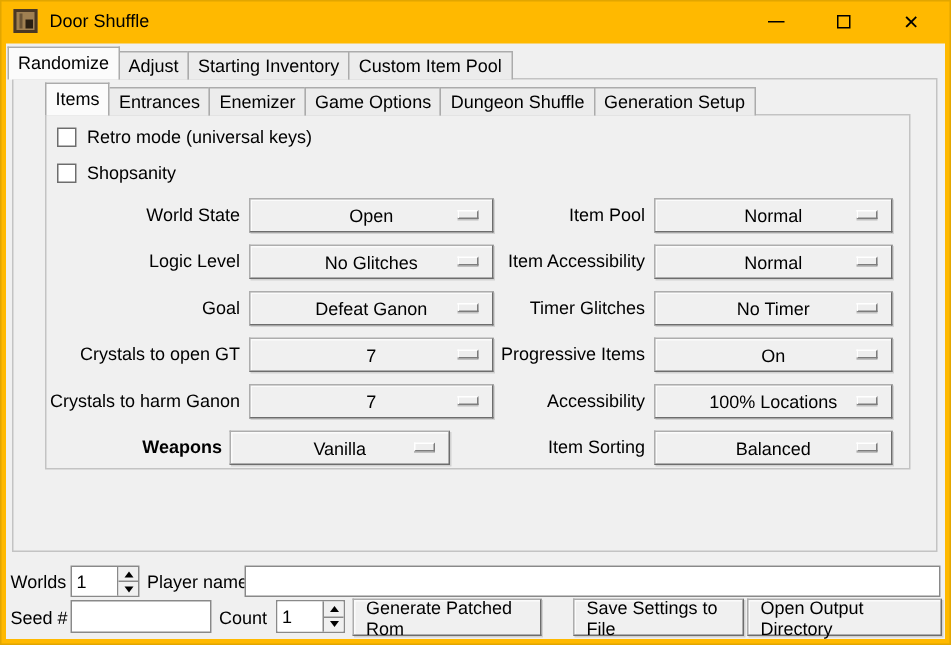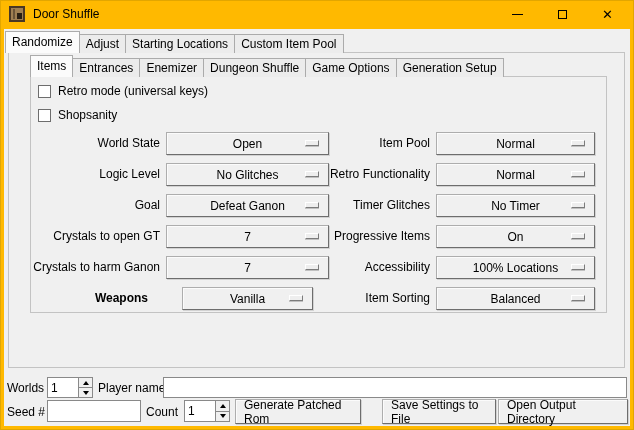--- a/index.html
+++ b/index.html
@@ -97,32 +97,32 @@
           <div class="glyph-close">✕</div>
         </div>
     </div>
   </div>
 
   <div class="body-area"></div>
 
   <div class="tabbar main-tabs">
     <div class="tab active">Randomize</div>
     <div class="tab">Adjust</div>
-    <div class="tab">Starting Locations</div>
+    <div class="tab">Starting Inventory</div>
     <div class="tab">Custom Item Pool</div>
   </div>
 
   <div class="outer-pane"></div>
 
   <div class="tabbar sub-tabs">
     <div class="tab active">Items</div>
     <div class="tab">Entrances</div>
     <div class="tab">Enemizer</div>
+    <div class="tab">Game Options</div>
     <div class="tab">Dungeon Shuffle</div>
-    <div class="tab">Game Options</div>
     <div class="tab">Generation Setup</div>
   </div>
 
   <div class="inner-pane"></div>
 
   <div class="checkrow" style="top:84px;">
     <div class="checkbox"></div>
     <div class="checklabel">Retro mode (universal keys)</div>
   </div>
   <div class="checkrow" style="top:108px;">
@@ -154,32 +154,32 @@
     <span class="dd-ind"></span>
   </div>
 
   <div class="opt-label" style="left:20px; top:260px; width:140px;">Crystals to harm Ganon</div>
   <div class="dropdown" style="left:166px; top:256px; width:163px;">
     <span>7</span>
     <span class="dd-ind"></span>
   </div>
 
   <div class="opt-label" style="left:8px; top:291px; width:140px;font-weight:bold;">Weapons</div>
-  <div class="dropdown" style="left:182px; top:287px; width:131px;text-align:center;">
+  <div class="dropdown" style="left:153px; top:287px; width:147px;text-align:center;">
     <span>Vanilla</span>
     <span class="dd-ind"></span>
   </div>
 
   <div class="opt-label" style="left:320px; top:136px; width:110px;">Item Pool</div>
   <div class="dropdown" style="left:436px; top:132px; width:159px;">
     <span>Normal</span>
     <span class="dd-ind"></span>
   </div>
 
-  <div class="opt-label" style="left:320px; top:167px; width:110px;">Retro Functionality</div>
+  <div class="opt-label" style="left:320px; top:167px; width:110px;">Item Accessibility</div>
   <div class="dropdown" style="left:436px; top:163px; width:159px;">
     <span>Normal</span>
     <span class="dd-ind"></span>
   </div>
 
   <div class="opt-label" style="left:320px; top:198px; width:110px;">Timer Glitches</div>
   <div class="dropdown" style="left:436px; top:194px; width:159px;">
     <span>No Timer</span>
     <span class="dd-ind"></span>
   </div>

